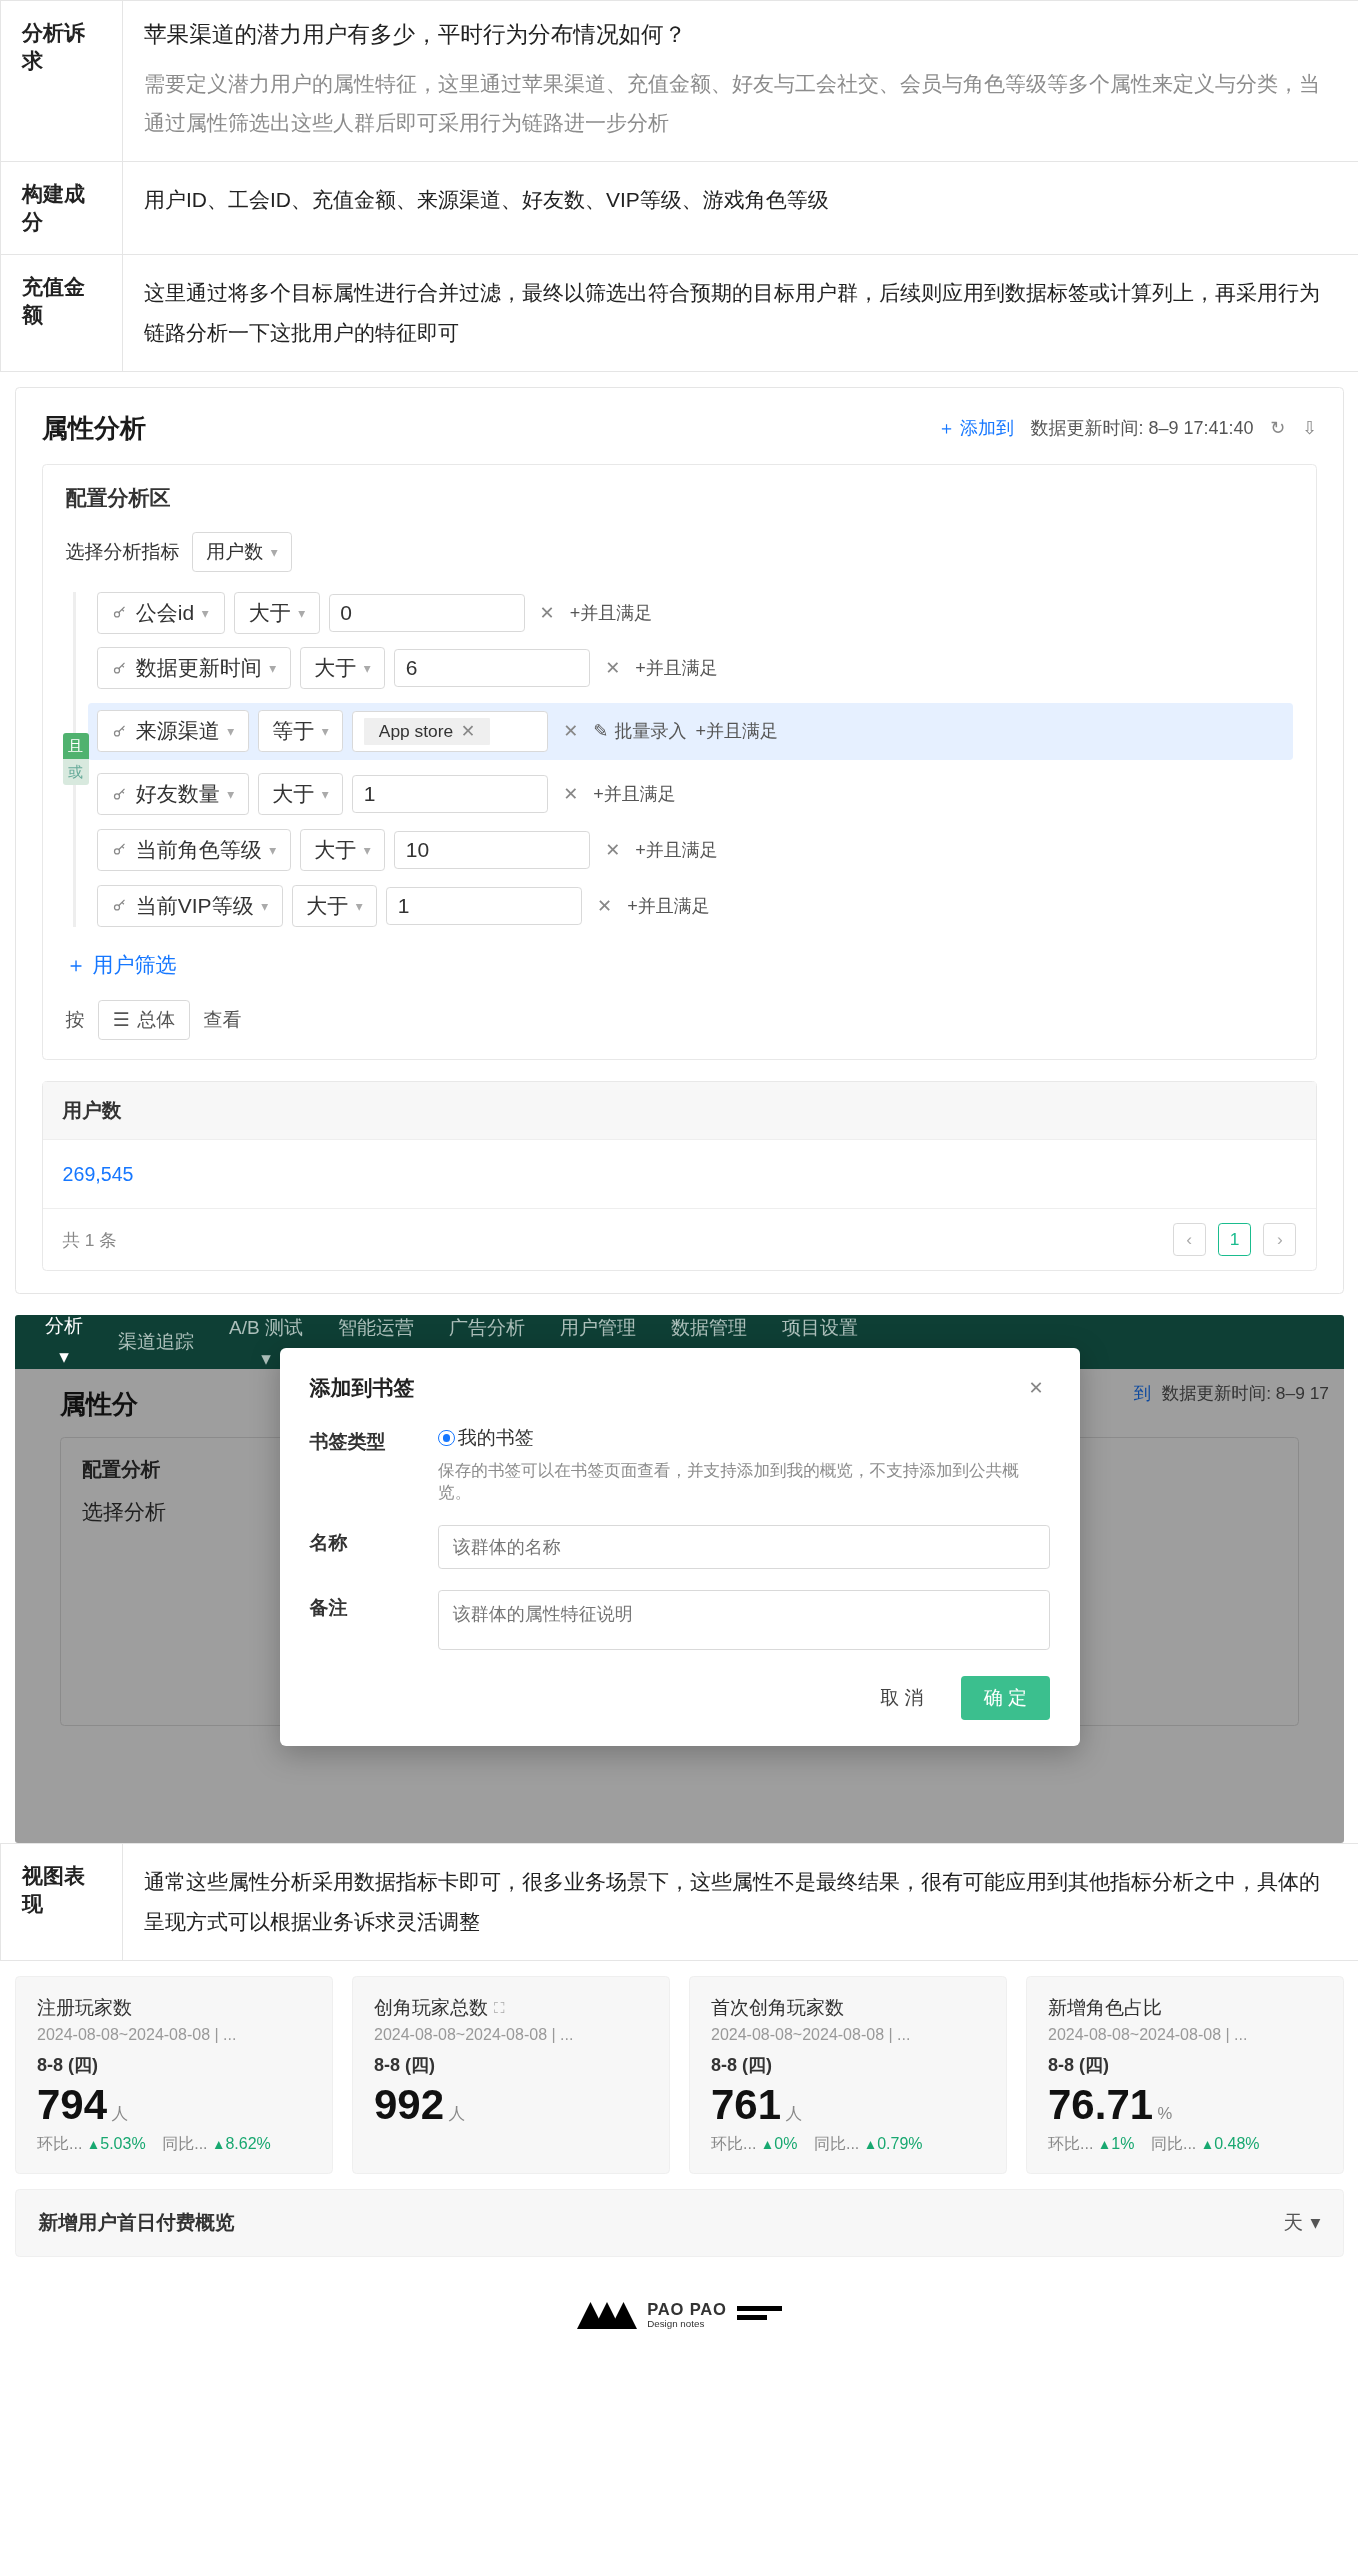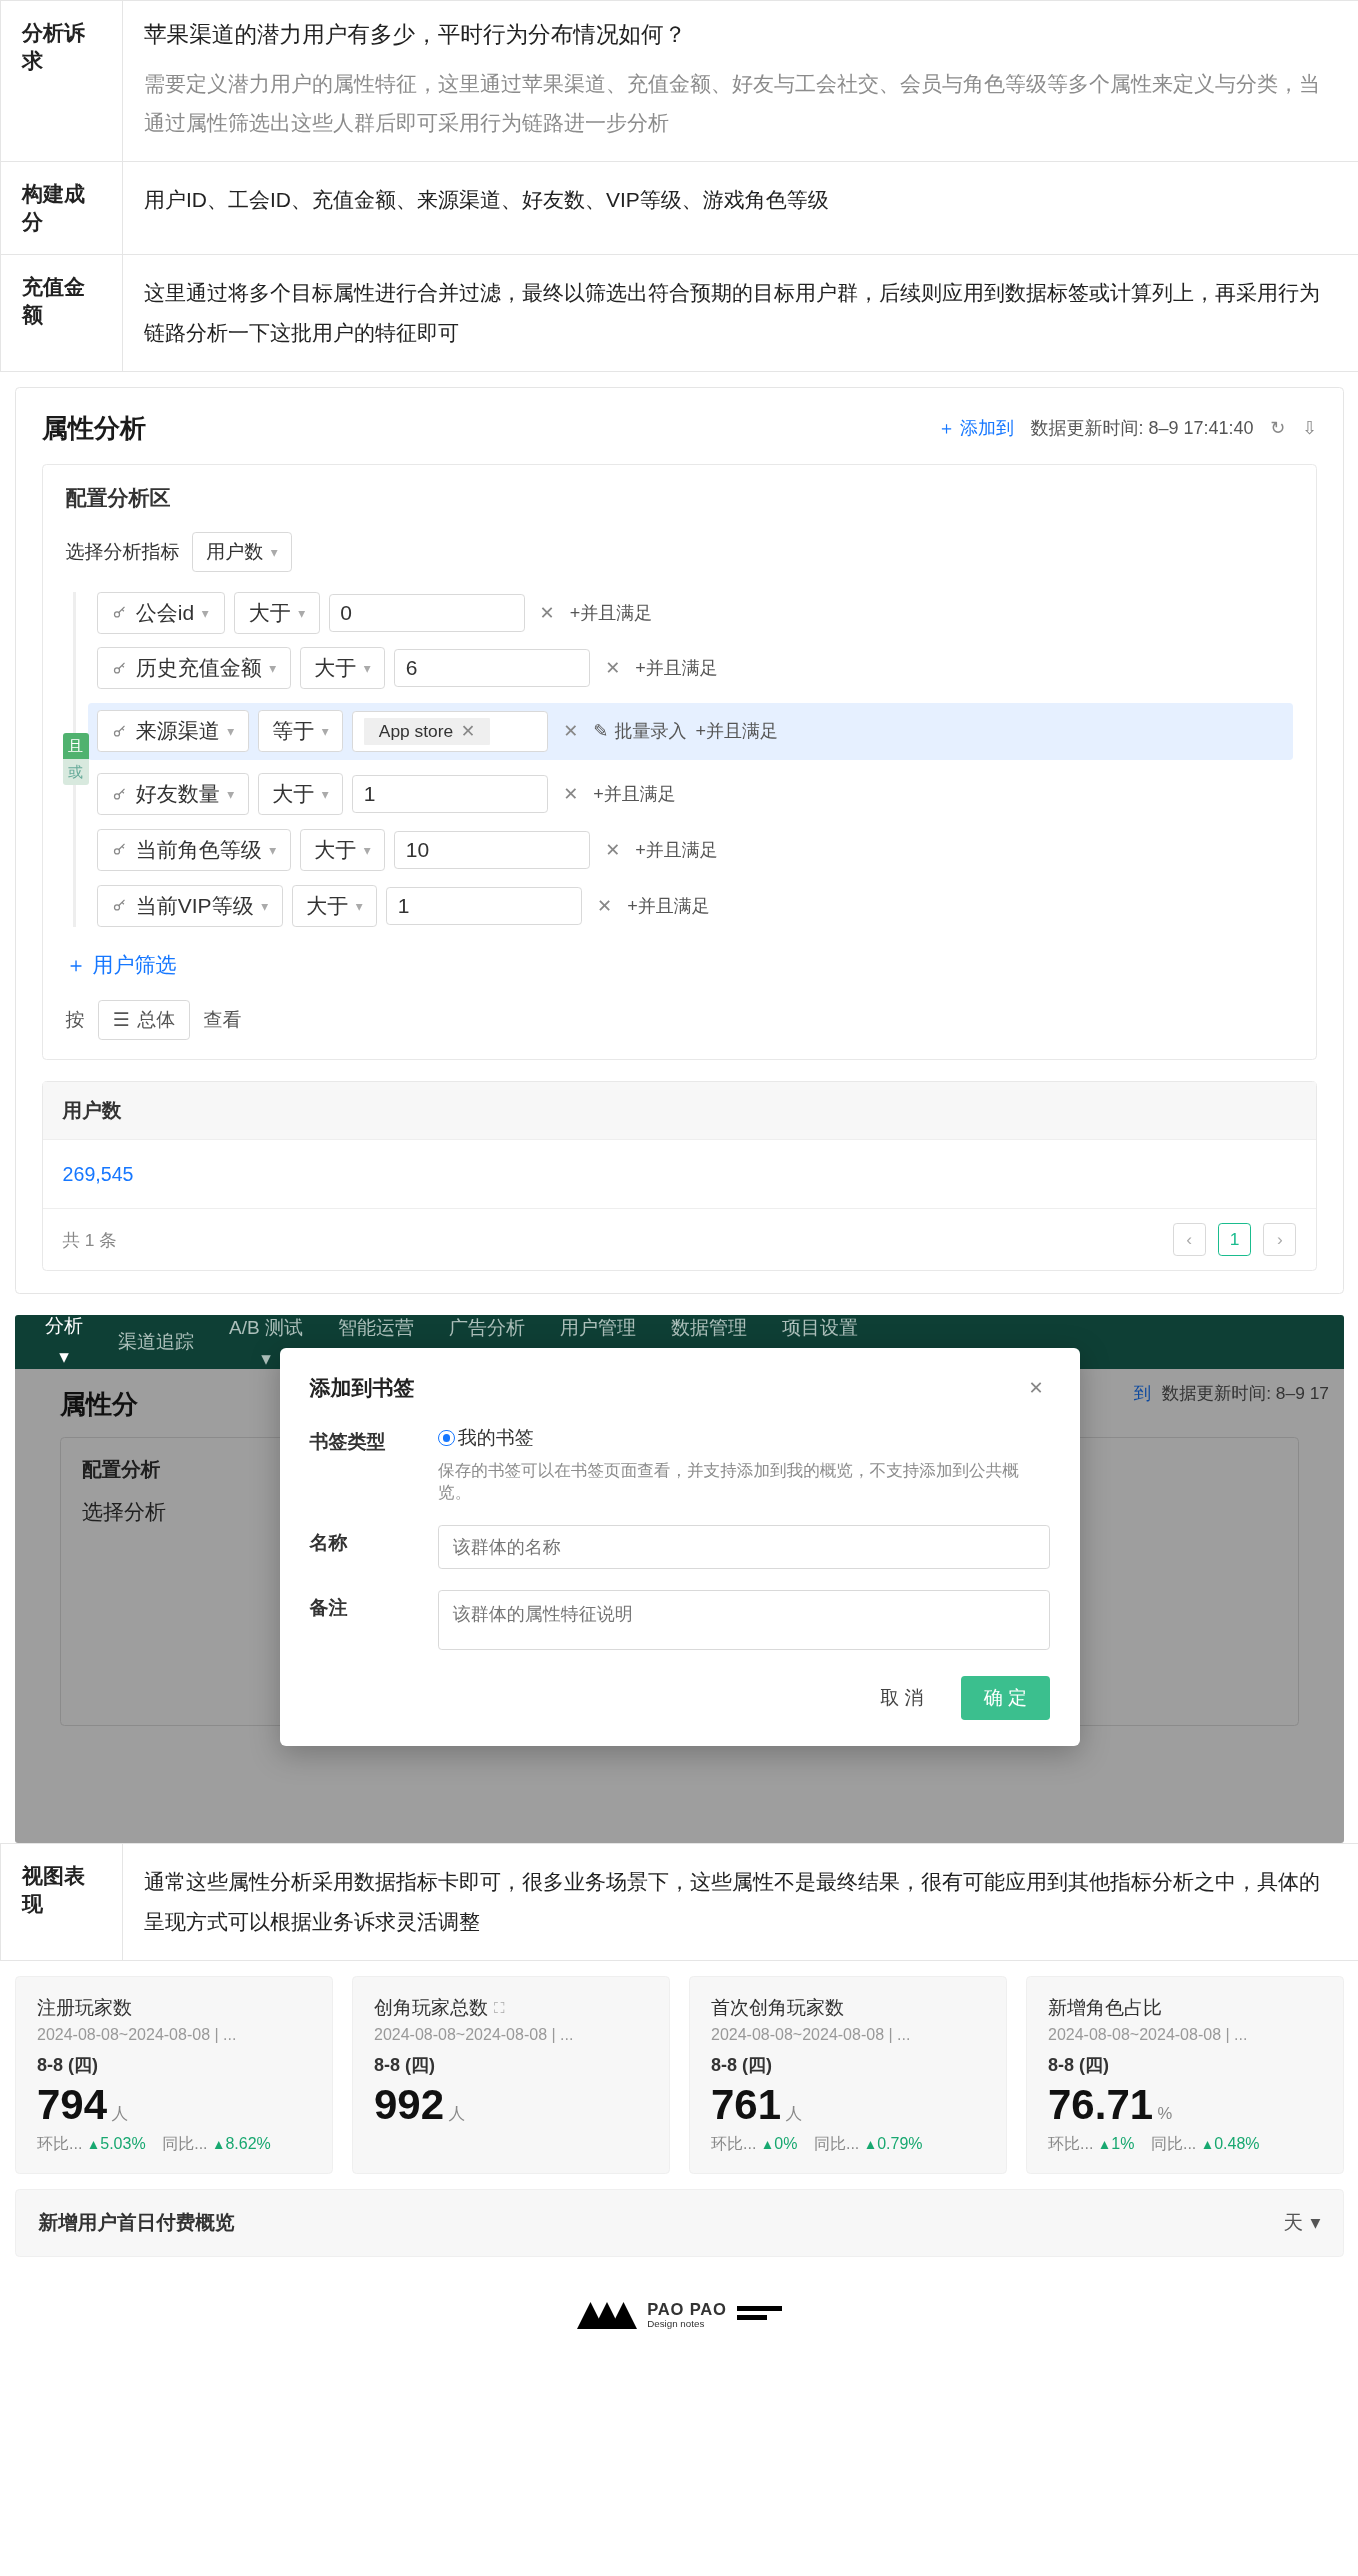--- a/index.html
+++ b/index.html
@@ -172,21 +172,21 @@
     <span class="add-cond">+并且满足</span>
   </div>
           <div class="frow">
     <span class="select-like prop">
               <span class="skey">
                 <svg viewBox="0 0 24 24" width="15" height="15" fill="none" stroke="#888" stroke-width="2">
                   <circle cx="8" cy="15" r="4"></circle>
                   <path d="M11 12 L20 3 M16 7 L19 10"></path>
                 </svg>
               </span>
-              <span>历史充值金额</span>
+              <span>数据更新时间</span>
               <span class="caret">▾</span>
             </span>
     <span class="select-like op">
               <span>大于</span>
               <span class="caret">▾</span>
             </span>
     <div class="valbox">6</div>
     <span class="close-x">✕</span>
 
     <span class="add-cond">+并且满足</span>

